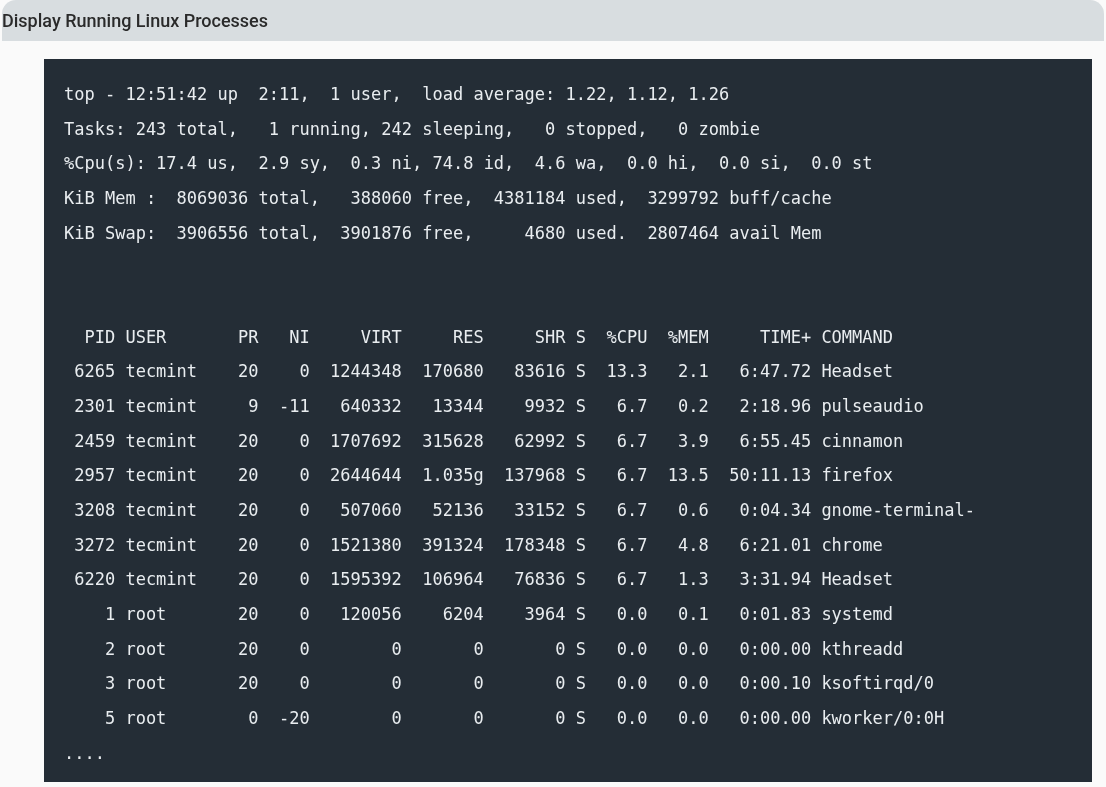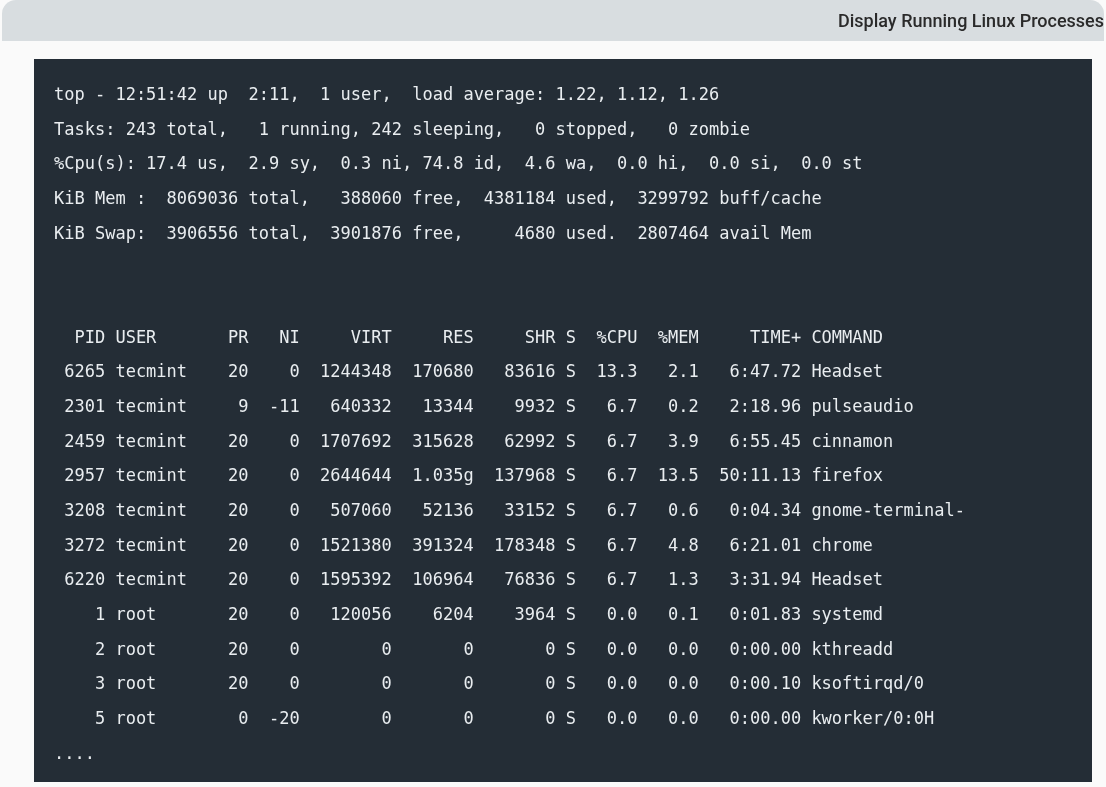--- a/index.html
+++ b/index.html
@@ -10,31 +10,31 @@
     body {
       background: #fafafa;
       font-family: -apple-system, BlinkMacSystemFont, "Segoe UI", Roboto, sans-serif;
     }
     .outer {
       margin: 0;
       padding: 0;
     }
     .caption-bar {
       background: #d8dde0;
-      text-align: right;
+      text-align: left;
       padding: 10px 0;
       font-size: 18px;
       font-weight: 500;
       color: #2a2a2a;
       border-top-left-radius: 14px;
       border-top-right-radius: 14px;
       margin: 0 2px;
     }
     .term-wrap {
-      margin: 18px 14px 6px 16px;
+      margin: 18px 14px 6px 26px;
       overflow-x: auto;
       padding-left: 18px;
     }
     .terminal {
       background: #242d36;
       color: #e9edf0;
       font-family: "Consolas", "Menlo", "DejaVu Sans Mono", monospace;
       font-size: 17px;
       line-height: 2.04;
       padding: 18px 20px 12px 20px;

